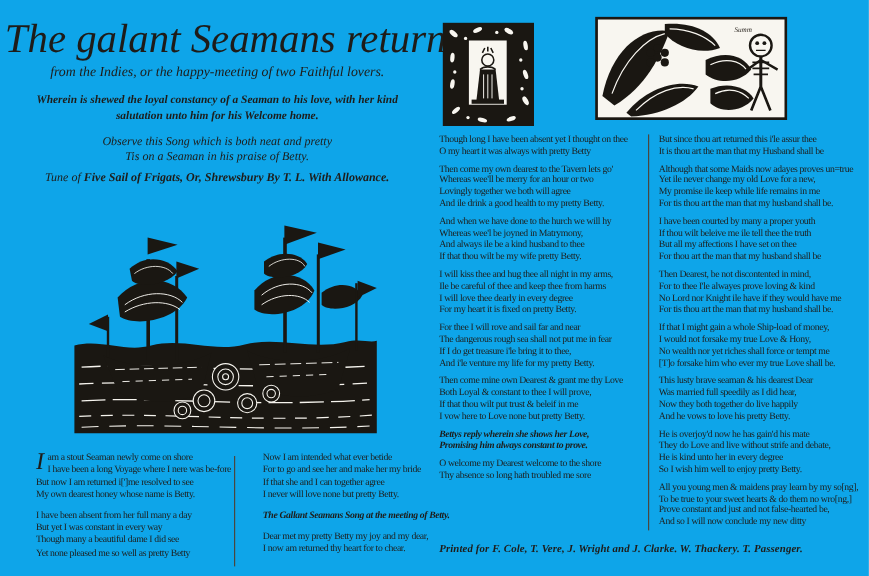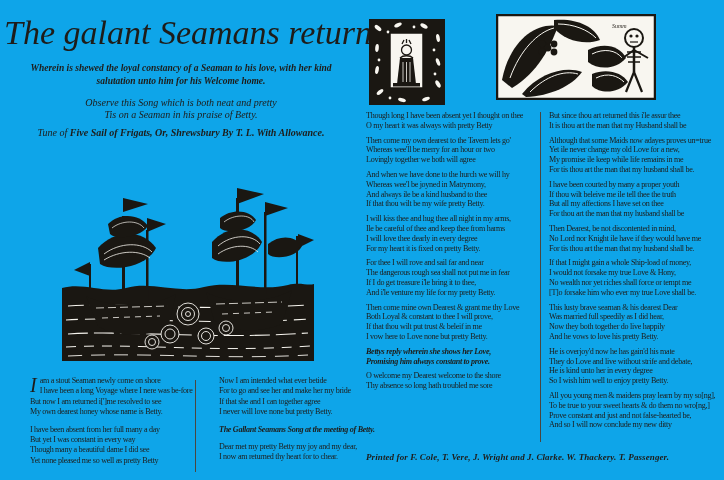--- a/index.html
+++ b/index.html
@@ -38,20 +38,21 @@
   .imprint{position:absolute;left:366px;top:452px;font-size:9px;font-style:italic;
            font-weight:bold;white-space:nowrap;letter-spacing:0.1px;}
 </style>
 </head>
 <body>
 
 <div class="sheet">
 
   <div class="head">
     <div class="title">The galant Seamans return</div>
+    <div class="subtitle">from the Indies, or the happy-meeting of two Faithful lovers.</div>
     <div class="blurb">
       <div>Wherein is shewed the loyal constancy of a Seaman to his love, with her kind</div>
       <div>salutation unto him for his Welcome home.</div>
     </div>
     <div class="observe">
       <div>Observe this Song which is both neat and pretty</div>
       <div>Tis on a Seaman in his praise of Betty.</div>
     </div>
     <div class="tune">
       <span>Tune of </span><span class="strong">Five Sail of Frigats, Or, Shrewsbury By T. L. With Allowance.</span>
@@ -228,20 +229,21 @@
     </div>
   <div class="col colM">
       <div class="stanza">
         <div class="vline">Though long I have been absent yet I thought on thee</div>
         <div class="vline">O my heart it was always with pretty Betty</div>
       </div>
       <div class="stanza">
         <div class="vline">Then come my own dearest to the Tavern lets go'</div>
         <div class="vline">Whereas wee'll be merry for an hour or two</div>
         <div class="vline">Lovingly together we both will agree</div>
+        <div class="vline">And ile drink a good health to my pretty Betty.</div>
       </div>
       <div class="stanza">
         <div class="vline">And when we have done to the hurch we will hy</div>
         <div class="vline">Whereas wee'l be joyned in Matrymony,</div>
         <div class="vline">And always ile be a kind husband to thee</div>
         <div class="vline">If that thou wilt be my wife pretty Betty.</div>
       </div>
       <div class="stanza">
         <div class="vline">I will kiss thee and hug thee all night in my arms,</div>
         <div class="vline">Ile be careful of thee and keep thee from harms</div>
@@ -281,20 +283,21 @@
         <div class="vline">For tis thou art the man that my husband shall be.</div>
       </div>
       <div class="stanza">
         <div class="vline">I have been courted by many a proper youth</div>
         <div class="vline">If thou wilt beleive me ile tell thee the truth</div>
         <div class="vline">But all my affections I have set on thee</div>
         <div class="vline">For thou art the man that my husband shall be</div>
       </div>
       <div class="stanza">
         <div class="vline">Then Dearest, be not discontented in mind,</div>
+        <div class="vline">For to thee I'le alwayes prove loving &amp; kind</div>
         <div class="vline">No Lord nor Knight ile have if they would have me</div>
         <div class="vline">For tis thou art the man that my husband shall be.</div>
       </div>
       <div class="stanza">
         <div class="vline">If that I might gain a whole Ship-load of money,</div>
         <div class="vline">I would not forsake my true Love &amp; Hony,</div>
         <div class="vline">No wealth nor yet riches shall force or tempt me</div>
         <div class="vline">[T]o forsake him who ever my true Love shall be.</div>
       </div>
       <div class="stanza">

